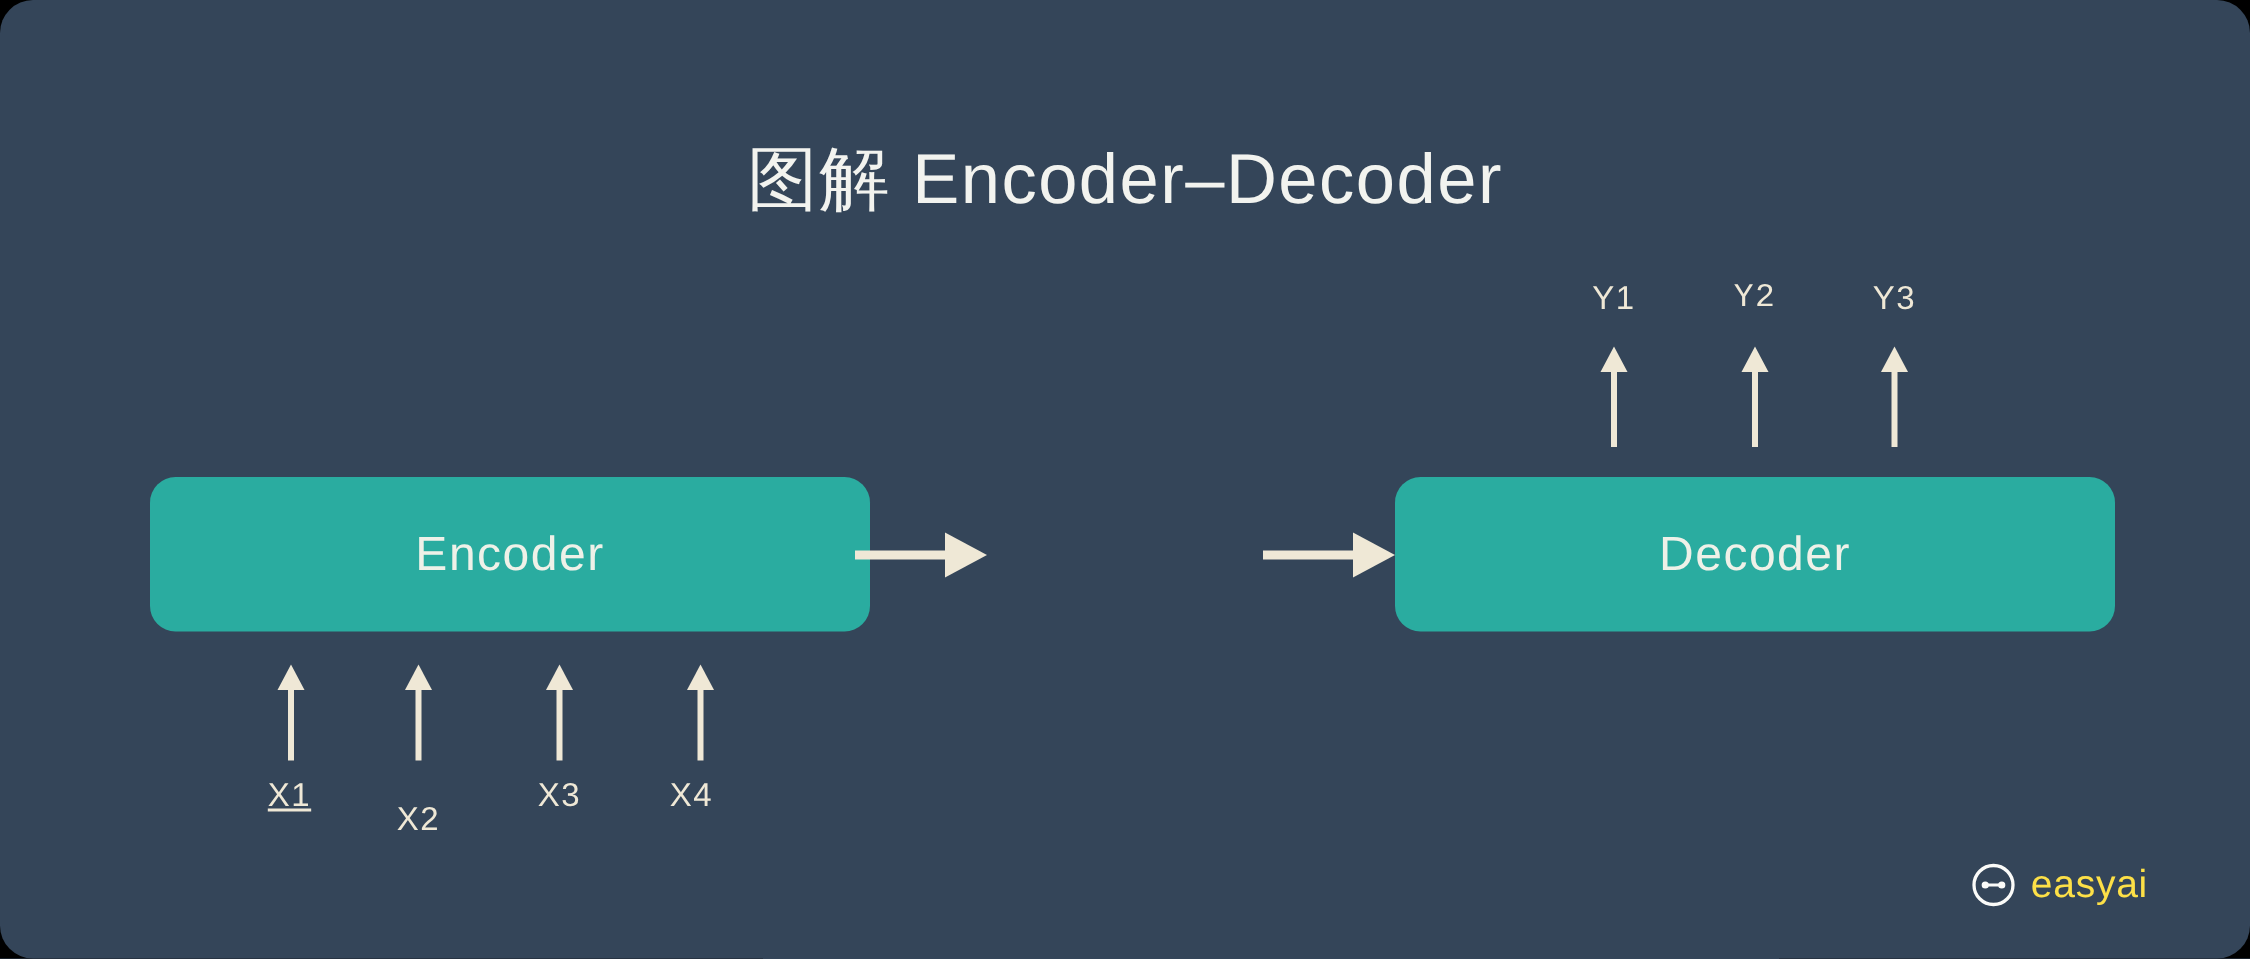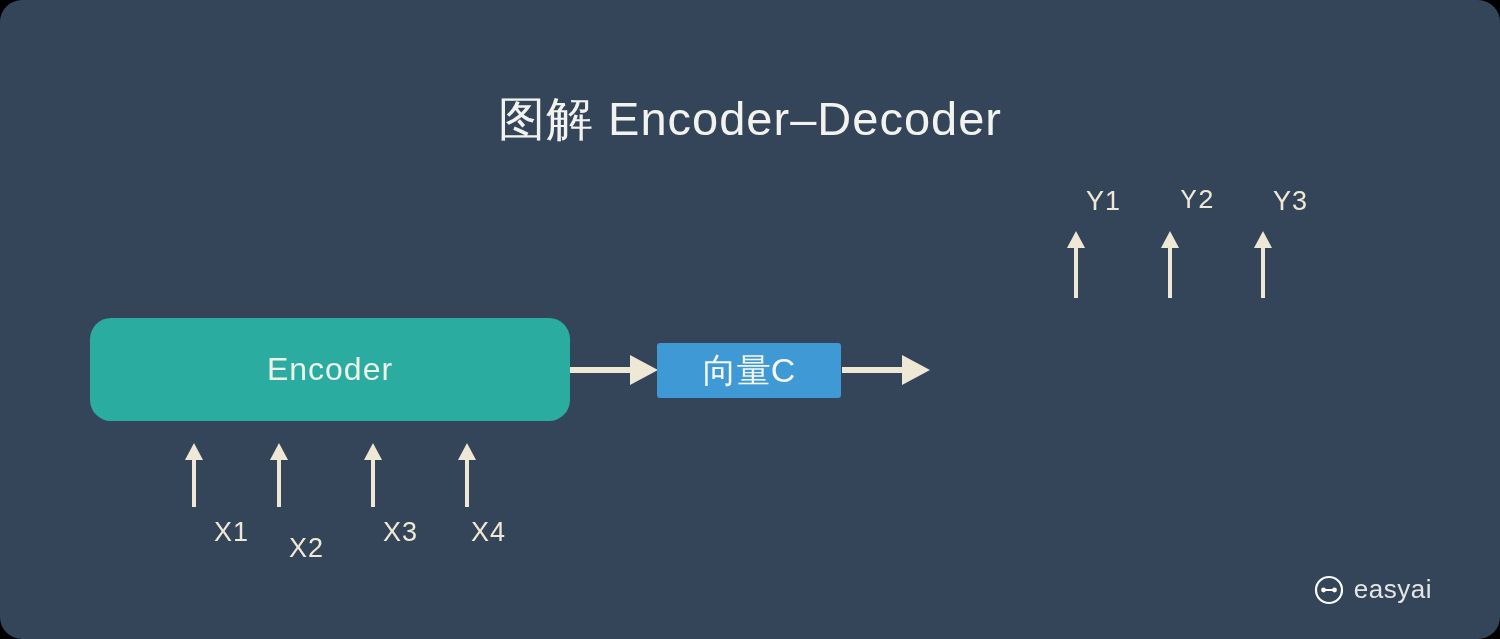--- a/index.html
+++ b/index.html
@@ -38,21 +38,21 @@
     display:flex;align-items:center;justify-content:center;
     color:var(--text_light);
   }
   .encoder,.decoder{
     top:318px;width:480px;height:103px;
     background:var(--teal);
     border-radius:17px;
     font-size:32px;
     letter-spacing:1px;
   }
-  .encoder{left:90px;border-radius:21px;}
+  .encoder{left:100px;}
   .decoder{left:930px;}
   .vector{
     left:657px;top:343px;width:184px;height:55px;
     background:var(--blue);
     border-radius:3px;
     font-size:34px;
     font-weight:500;
     color:#f4f7f3;
   }
   
@@ -76,79 +76,79 @@
   .v-arrow .head{
     width:0;height:0;
     border-left:9px solid transparent;
     border-right:9px solid transparent;
     border-bottom:17px solid var(--cream);
   }
   .v-arrow .shaft{width:4px;flex:1;background:var(--cream);}
   .axis-label{
     position:absolute;
     width:90px;
-    text-align:right;
-    font-size:27px;
+    text-align:center;
+    font-size:22px;
     color:var(--cream);
     letter-spacing:1px;
   }
   
   .brand{
     position:absolute;
     right:68px;top:574px;
     display:flex;align-items:center;gap:10px;
-    color:#e5e5e5;
+    color:#fde047;
   }
   .brand .logo{width:30px;height:30px;}
   .brand .name{font-size:26px;font-weight:500;letter-spacing:0.5px;}
 </style>
 </head>
 <body>
 
 <div class="canvas">
 
   <div class="title">图解 Encoder–Decoder</div>
 
   <div class="block encoder">
     <span>Encoder</span>
   </div>
 
   <div class="h-arrow" style="left:570px;width:88px;">
     <div class="shaft"></div>
     <div class="head"></div>
   </div>
 
-  <div class="block vector">
-    <span>向量C</span>
-  </div>
 
   <div class="h-arrow" style="left:842px;width:88px;">
     <div class="shaft"></div>
     <div class="head"></div>
   </div>
 
+  <div class="block decoder">
+    <span>Decoder</span>
+  </div>
 
   <div class="v-arrow" style="left:185px;top:443px;height:64px;">
     <div class="head"></div>
       <div class="shaft"></div>
   </div>
   <div class="v-arrow" style="left:270px;top:443px;height:64px;">
     <div class="head"></div>
       <div class="shaft"></div>
   </div>
   <div class="v-arrow" style="left:364px;top:443px;height:64px;">
     <div class="head"></div>
       <div class="shaft"></div>
   </div>
   <div class="v-arrow" style="left:458px;top:443px;height:64px;">
     <div class="head"></div>
       <div class="shaft"></div>
   </div>
 
-  <div class="axis-label" style="left:159px;top:517px;">X1</div>
+  <div class="axis-label" style="left:148px;top:517px;text-decoration:underline;">X1</div>
   <div class="axis-label" style="left:234px;top:533px;">X2</div>
   <div class="axis-label" style="left:328px;top:517px;">X3</div>
   <div class="axis-label" style="left:416px;top:517px;">X4</div>
 
   <div class="axis-label" style="left:1031px;top:186px;">Y1</div>
   <div class="axis-label" style="left:1125px;top:186px;font-family:Liberation Mono, monospace;">Y2</div>
   <div class="axis-label" style="left:1218px;top:186px;">Y3</div>
 
   <div class="v-arrow" style="left:1067px;top:231px;height:67px;">
     <div class="head"></div>

